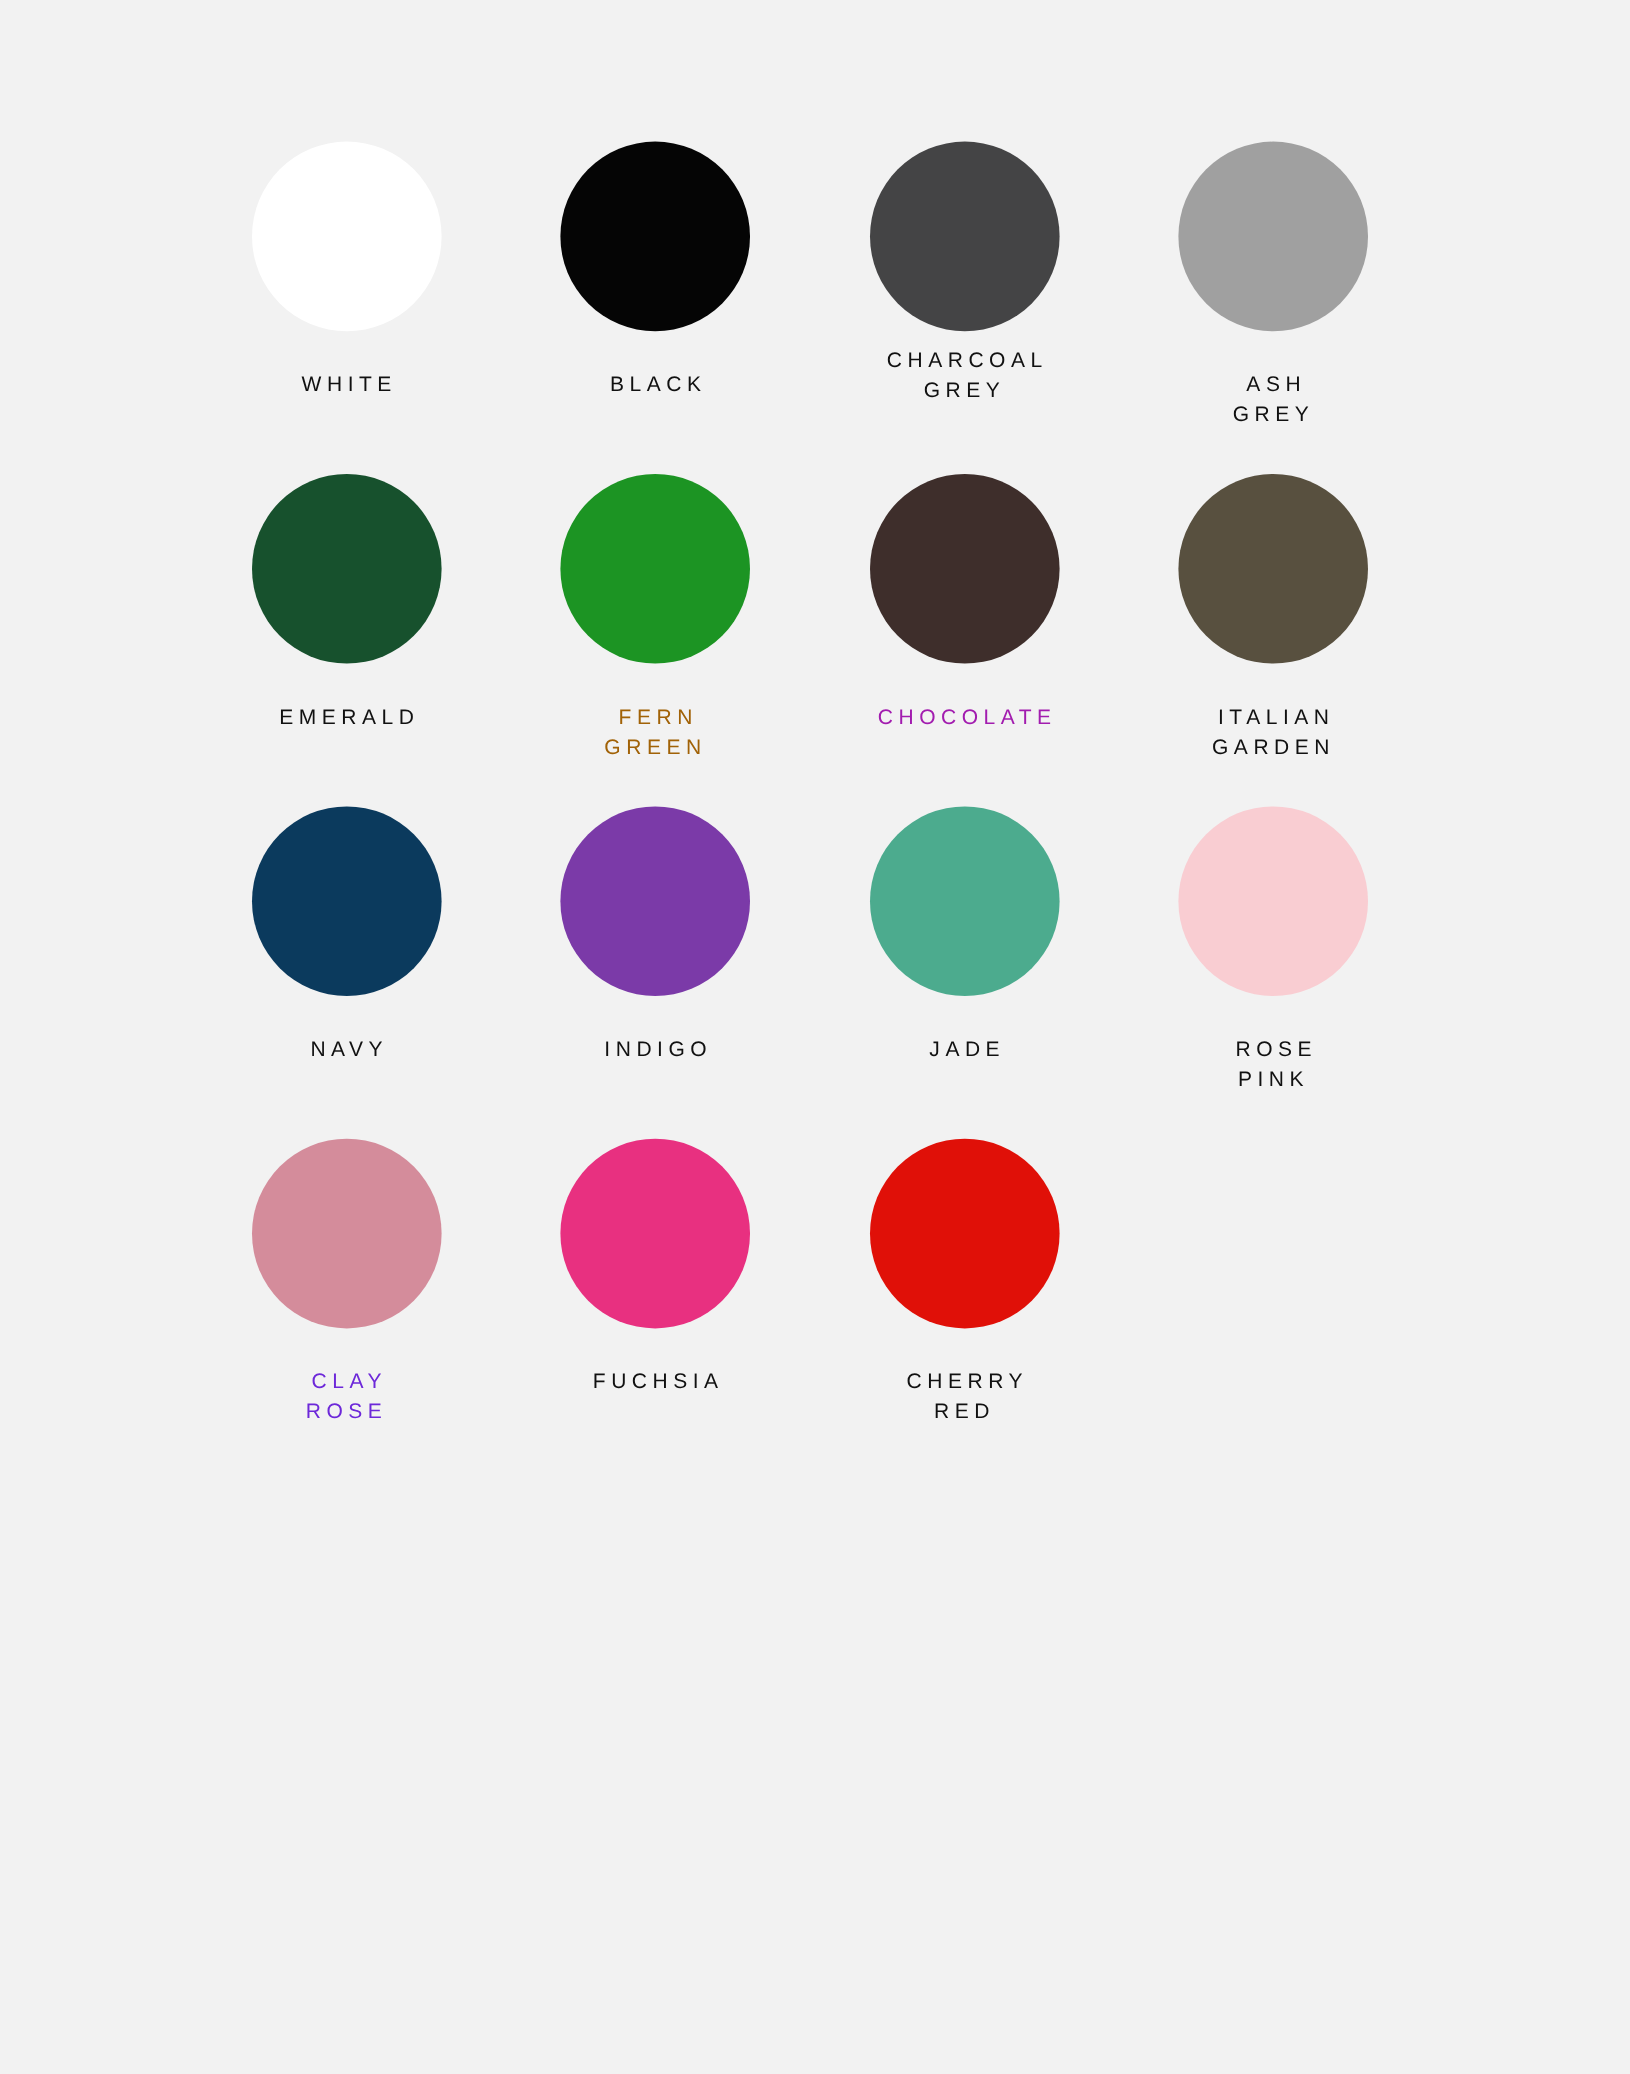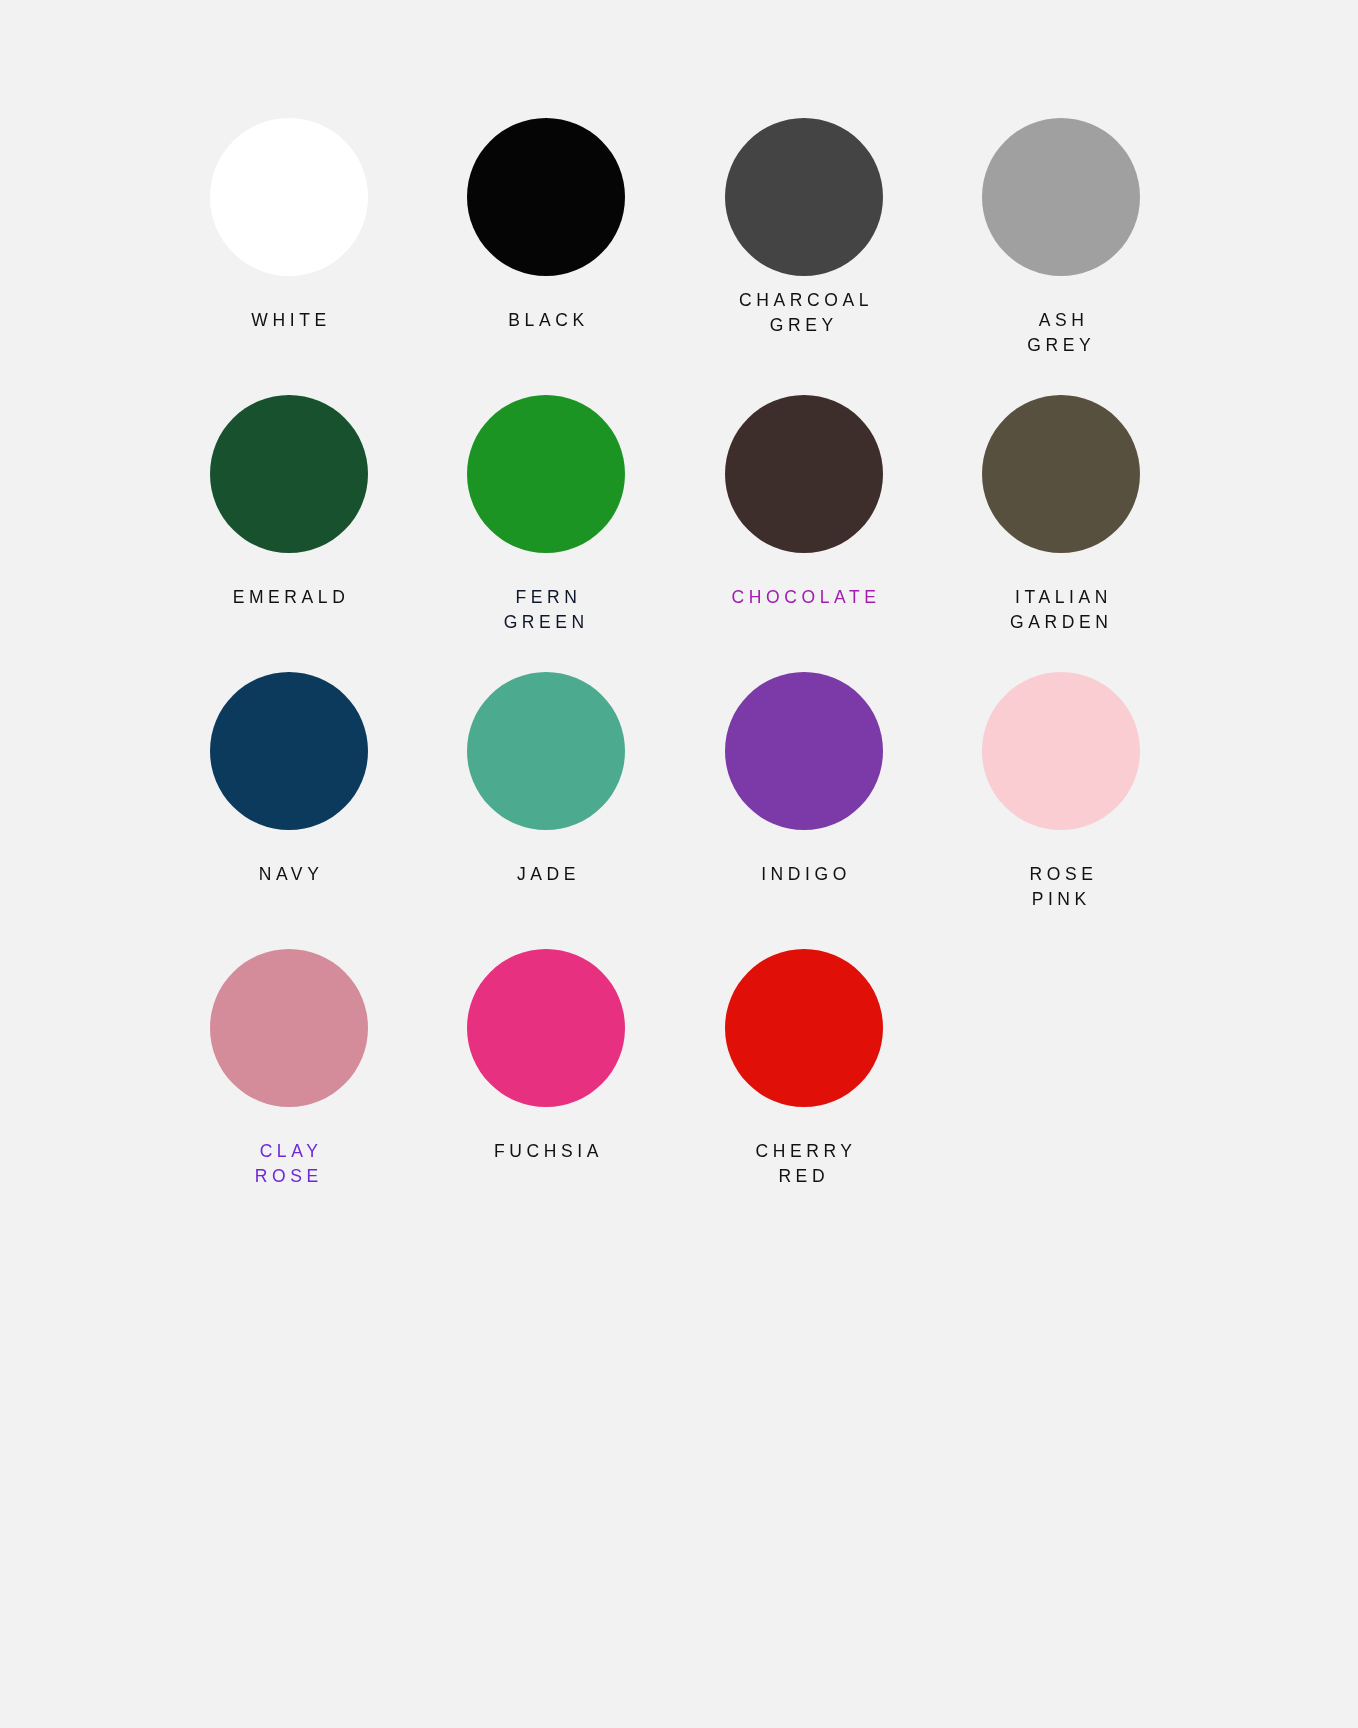--- a/index.html
+++ b/index.html
@@ -81,43 +81,43 @@
         <div class="swatch-dot" style="background: rgb(160, 160, 160);"></div>
         <div class="swatch-label" style="color: rgb(17, 17, 17);">ASH
 GREY</div>
       </div>
       <div class="swatch-cell">
         <div class="swatch-dot" style="background: rgb(23, 81, 45);"></div>
         <div class="swatch-label" style="color: rgb(17, 17, 17);">EMERALD</div>
       </div>
       <div class="swatch-cell">
         <div class="swatch-dot" style="background: rgb(28, 148, 35);"></div>
-        <div class="swatch-label" style="color: #0f172a;">FERN
+        <div class="swatch-label" style="color: #a16207;">FERN
 GREEN</div>
       </div>
       <div class="swatch-cell">
         <div class="swatch-dot" style="background: rgb(62, 46, 43);"></div>
         <div class="swatch-label" style="color: #a21caf;">CHOCOLATE</div>
       </div>
       <div class="swatch-cell">
         <div class="swatch-dot" style="background: rgb(88, 80, 63);"></div>
         <div class="swatch-label" style="color: rgb(17, 17, 17);">ITALIAN
 GARDEN</div>
       </div>
       <div class="swatch-cell">
         <div class="swatch-dot" style="background: rgb(11, 58, 93);"></div>
         <div class="swatch-label" style="color: rgb(17, 17, 17);">NAVY</div>
       </div>
       <div class="swatch-cell">
+        <div class="swatch-dot" style="background: rgb(123, 58, 168);"></div>
+        <div class="swatch-label" style="color: rgb(17, 17, 17);">INDIGO</div>
+      </div>
+      <div class="swatch-cell">
         <div class="swatch-dot" style="background: rgb(76, 171, 142);"></div>
         <div class="swatch-label" style="color: rgb(17, 17, 17);">JADE</div>
-      </div>
-      <div class="swatch-cell">
-        <div class="swatch-dot" style="background: rgb(123, 58, 168);"></div>
-        <div class="swatch-label" style="color: rgb(17, 17, 17);">INDIGO</div>
       </div>
       <div class="swatch-cell">
         <div class="swatch-dot" style="background: rgb(249, 205, 210);"></div>
         <div class="swatch-label" style="color: rgb(17, 17, 17);">ROSE
 PINK</div>
       </div>
       <div class="swatch-cell">
         <div class="swatch-dot" style="background: rgb(212, 140, 155);"></div>
         <div class="swatch-label" style="color: #6d28d9;">CLAY
 ROSE</div>

